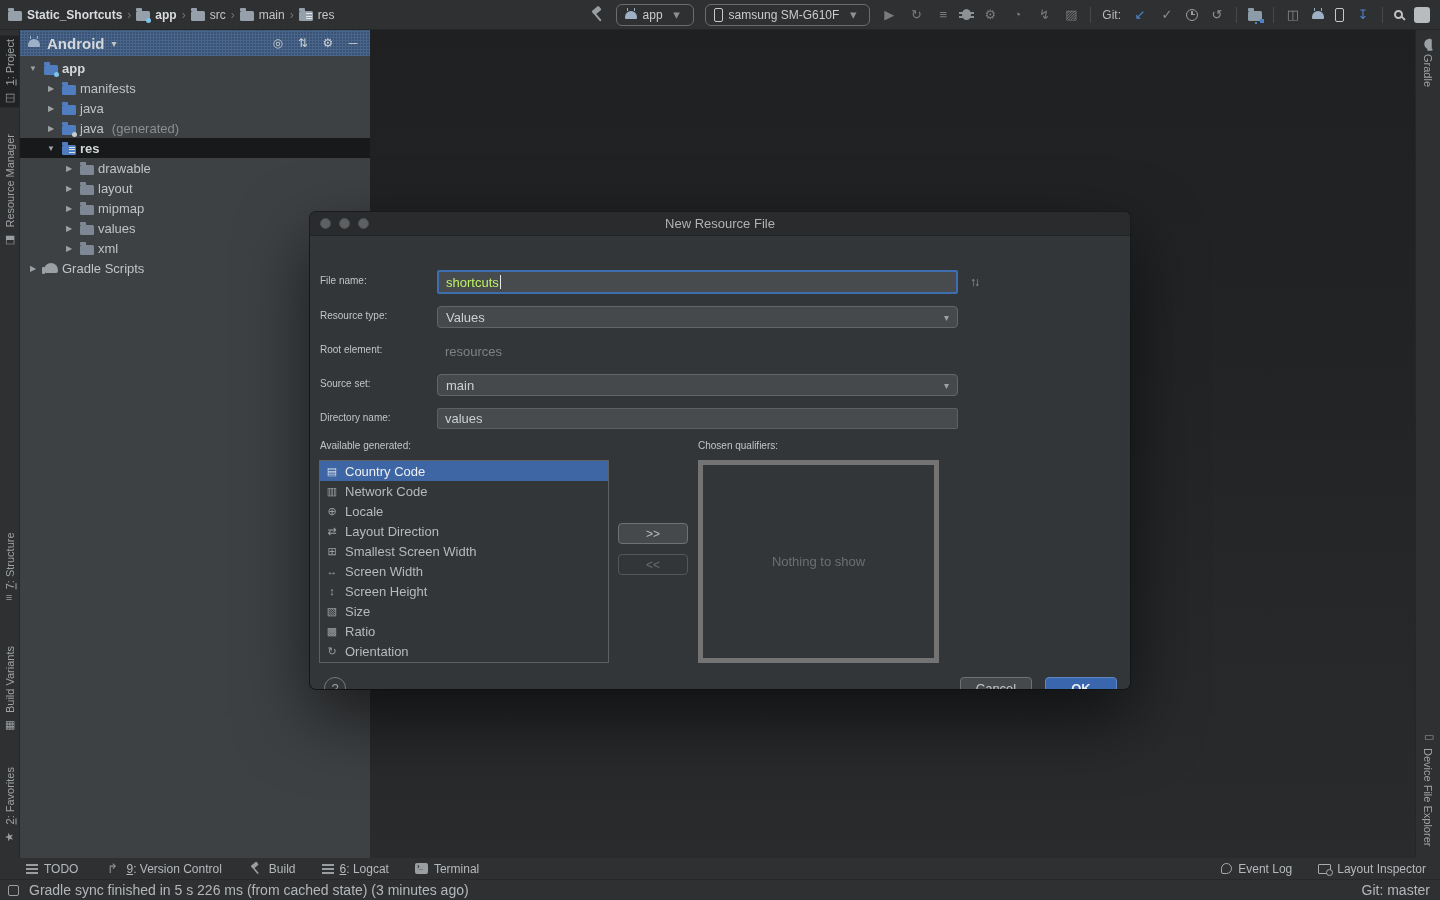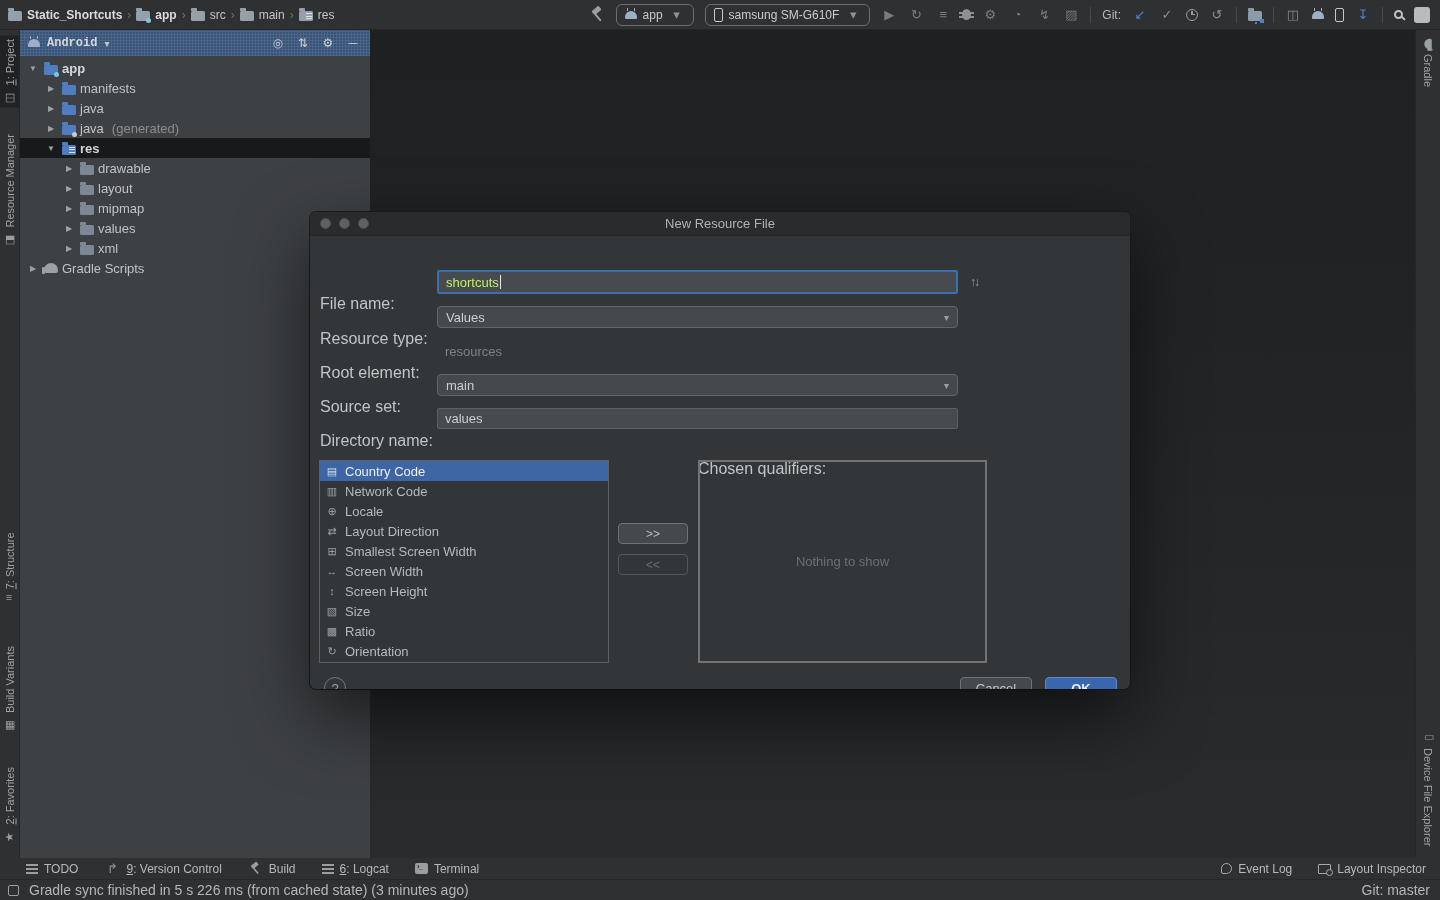--- a/index.html
+++ b/index.html
@@ -74,21 +74,21 @@
   .stripe-right .vitem { writing-mode:vertical-rl; gap:5px; padding:4px 0; justify-content:flex-start; align-items:center; }
   .vitem.active { background:rgba(0,0,0,.28); }
   .vitem .vico { font-size:11px; color:#9a9ea1; transform:rotate(90deg); }
   .stripe-right .vitem .vico { transform:rotate(-90deg); }
   .vitem u { text-decoration:underline; }
 
   
   .project { position:absolute; left:20px; top:30px; width:350px; height:828px;
     background:#3e4144; }
   .proj-header { height:26px; background:#3a5273 radial-gradient(circle, rgba(110,150,200,.28) 1px, transparent 1.2px); background-size:3px 3px; display:flex; align-items:center; padding:0 8px; gap:7px; }
-  .proj-title { font-size:12px; font-weight:700; color:#d5d8da;font-family:Liberation Mono, monospace; }
+  .proj-title { font-size:15px; font-weight:700; color:#d5d8da; }
   .proj-caret { color:#c2c5c7; font-size:10px; }
   .ph-spacer { flex:1; }
   .ph-ico { color:#ced1d3; font-size:12px; width:18px; text-align:center; }
   .tree { padding-top:2px; }
   .trow { height:20px; display:flex; align-items:center; gap:4px; font-size:13px;
     color:#c0c3c5; white-space:nowrap; }
   .trow .arrow { width:14px; text-align:center; font-size:8px; color:#9da1a3; flex:none; }
   .trow.selected { background:#17191a; }
   .trow .lbl.bold { font-weight:700; color:#d4d7d9; }
   .trow .suffix { color:#8a8e91; margin-left:4px; }
@@ -112,21 +112,21 @@
 
   
   .dialog { position:absolute; left:310px; top:212px; width:820px; height:477px;
     background:#333638; border-radius:6px; box-shadow:0 28px 70px rgba(0,0,0,.6), 0 0 0 1px #1c1e1f;
     overflow:hidden; }
   .dlg-title { position:relative; height:24px; background:#292b2d; border-bottom:1px solid #222426;
     display:flex; align-items:center; justify-content:center; font-size:13px; color:#b0b3b5; }
   .lights { position:absolute; left:10px; top:6px; display:flex; gap:8px; }
   .light { width:11px; height:11px; border-radius:50%; background:#5d6163; border:1px solid #4c4f51; }
   .dlg-body { position:relative; height:453px; }
-  .dlg-label { position:absolute; left:10px; font-size:16px; color:#c2c5c7;margin-top:20px; }
+  .dlg-label { position:absolute; left:10px; font-size:10px; color:#c2c5c7; }
   .dlg-static { position:absolute; font-size:13px; color:#7e8284; }
   .txt { position:absolute; left:127px; width:521px; background:#474b4d;
     display:flex; align-items:center; padding:0 7px; font-size:13px; color:#bef264; }
   .txt.focused { height:24px; border:2px solid #3d6fb0; border-radius:2px; }
   .txt.plain { height:21px; border:1px solid #5c6062; border-radius:2px; color:#ccd0d2; }
   .cursor { width:1px; height:14px; background:#e6e9eb; margin-left:1px; }
   .combo { position:absolute; left:127px; width:521px; height:22px; background:#46494b;
     border:1px solid #626668; border-radius:4px; display:flex; align-items:center;
     padding:0 8px; font-size:13px; color:#ccd0d2; }
   .combo .caret { margin-left:auto; color:#9da0a2; font-size:10px; }
@@ -135,22 +135,22 @@
     border:1px solid #5d6163; overflow:hidden; }
   .qrow { height:20px; display:flex; align-items:center; gap:6px; padding:0 5px;
     font-size:13px; color:#b7babc; white-space:nowrap; }
   .qrow .qico { width:14px; text-align:center; font-size:11px; color:#9ca0a3; flex:none; }
   .qrow.sel { background:#3e66a5; color:#eceef0; }
   .qrow.sel .qico { color:#d2d9e2; }
   .movebtn { position:absolute; left:308px; width:70px; height:21px; border-radius:4px;
     display:flex; align-items:center; justify-content:center; font-size:12px; }
   .movebtn.right { top:287px; background:#46494b; border:1px solid #6e7274; color:#b9bcbe; }
   .movebtn.left { top:318px; background:transparent; border:1px solid #53575a; color:#6b6f72; }
-  .chosen { position:absolute; left:388px; top:224px; width:289px; height:203px;
-    border:2px solid #737373; display:flex; align-items:center; justify-content:center; }
+  .chosen { position:absolute; left:388px; top:224px; width:241px; height:203px;
+    border:5px solid #737373; display:flex; align-items:center; justify-content:center; }
   .chosen .empty { font-size:13px; color:#6c7072; }
   .helpbtn { position:absolute; left:14px; top:441px; width:22px; height:22px;
     border-radius:50%; border:1px solid #76797b; color:#9b9ea0; display:flex;
     align-items:center; justify-content:center; font-size:13px; }
   .btn { position:absolute; top:441px; height:23px; border-radius:4px; display:flex;
     align-items:center; justify-content:center; font-size:13px; padding:0 14px; }
   .btn.cancel { right:98px; width:72px; background:#46494b; border:1px solid #6e7274; color:#c4c7c9; }
   .btn.ok { right:13px; width:72px; background:#3a66ad; border:1px solid #5d87c7; color:#e9eef5; font-weight:600; }
 
   .r-file   { top:34px; }  .lbl-file { top:39px; }

